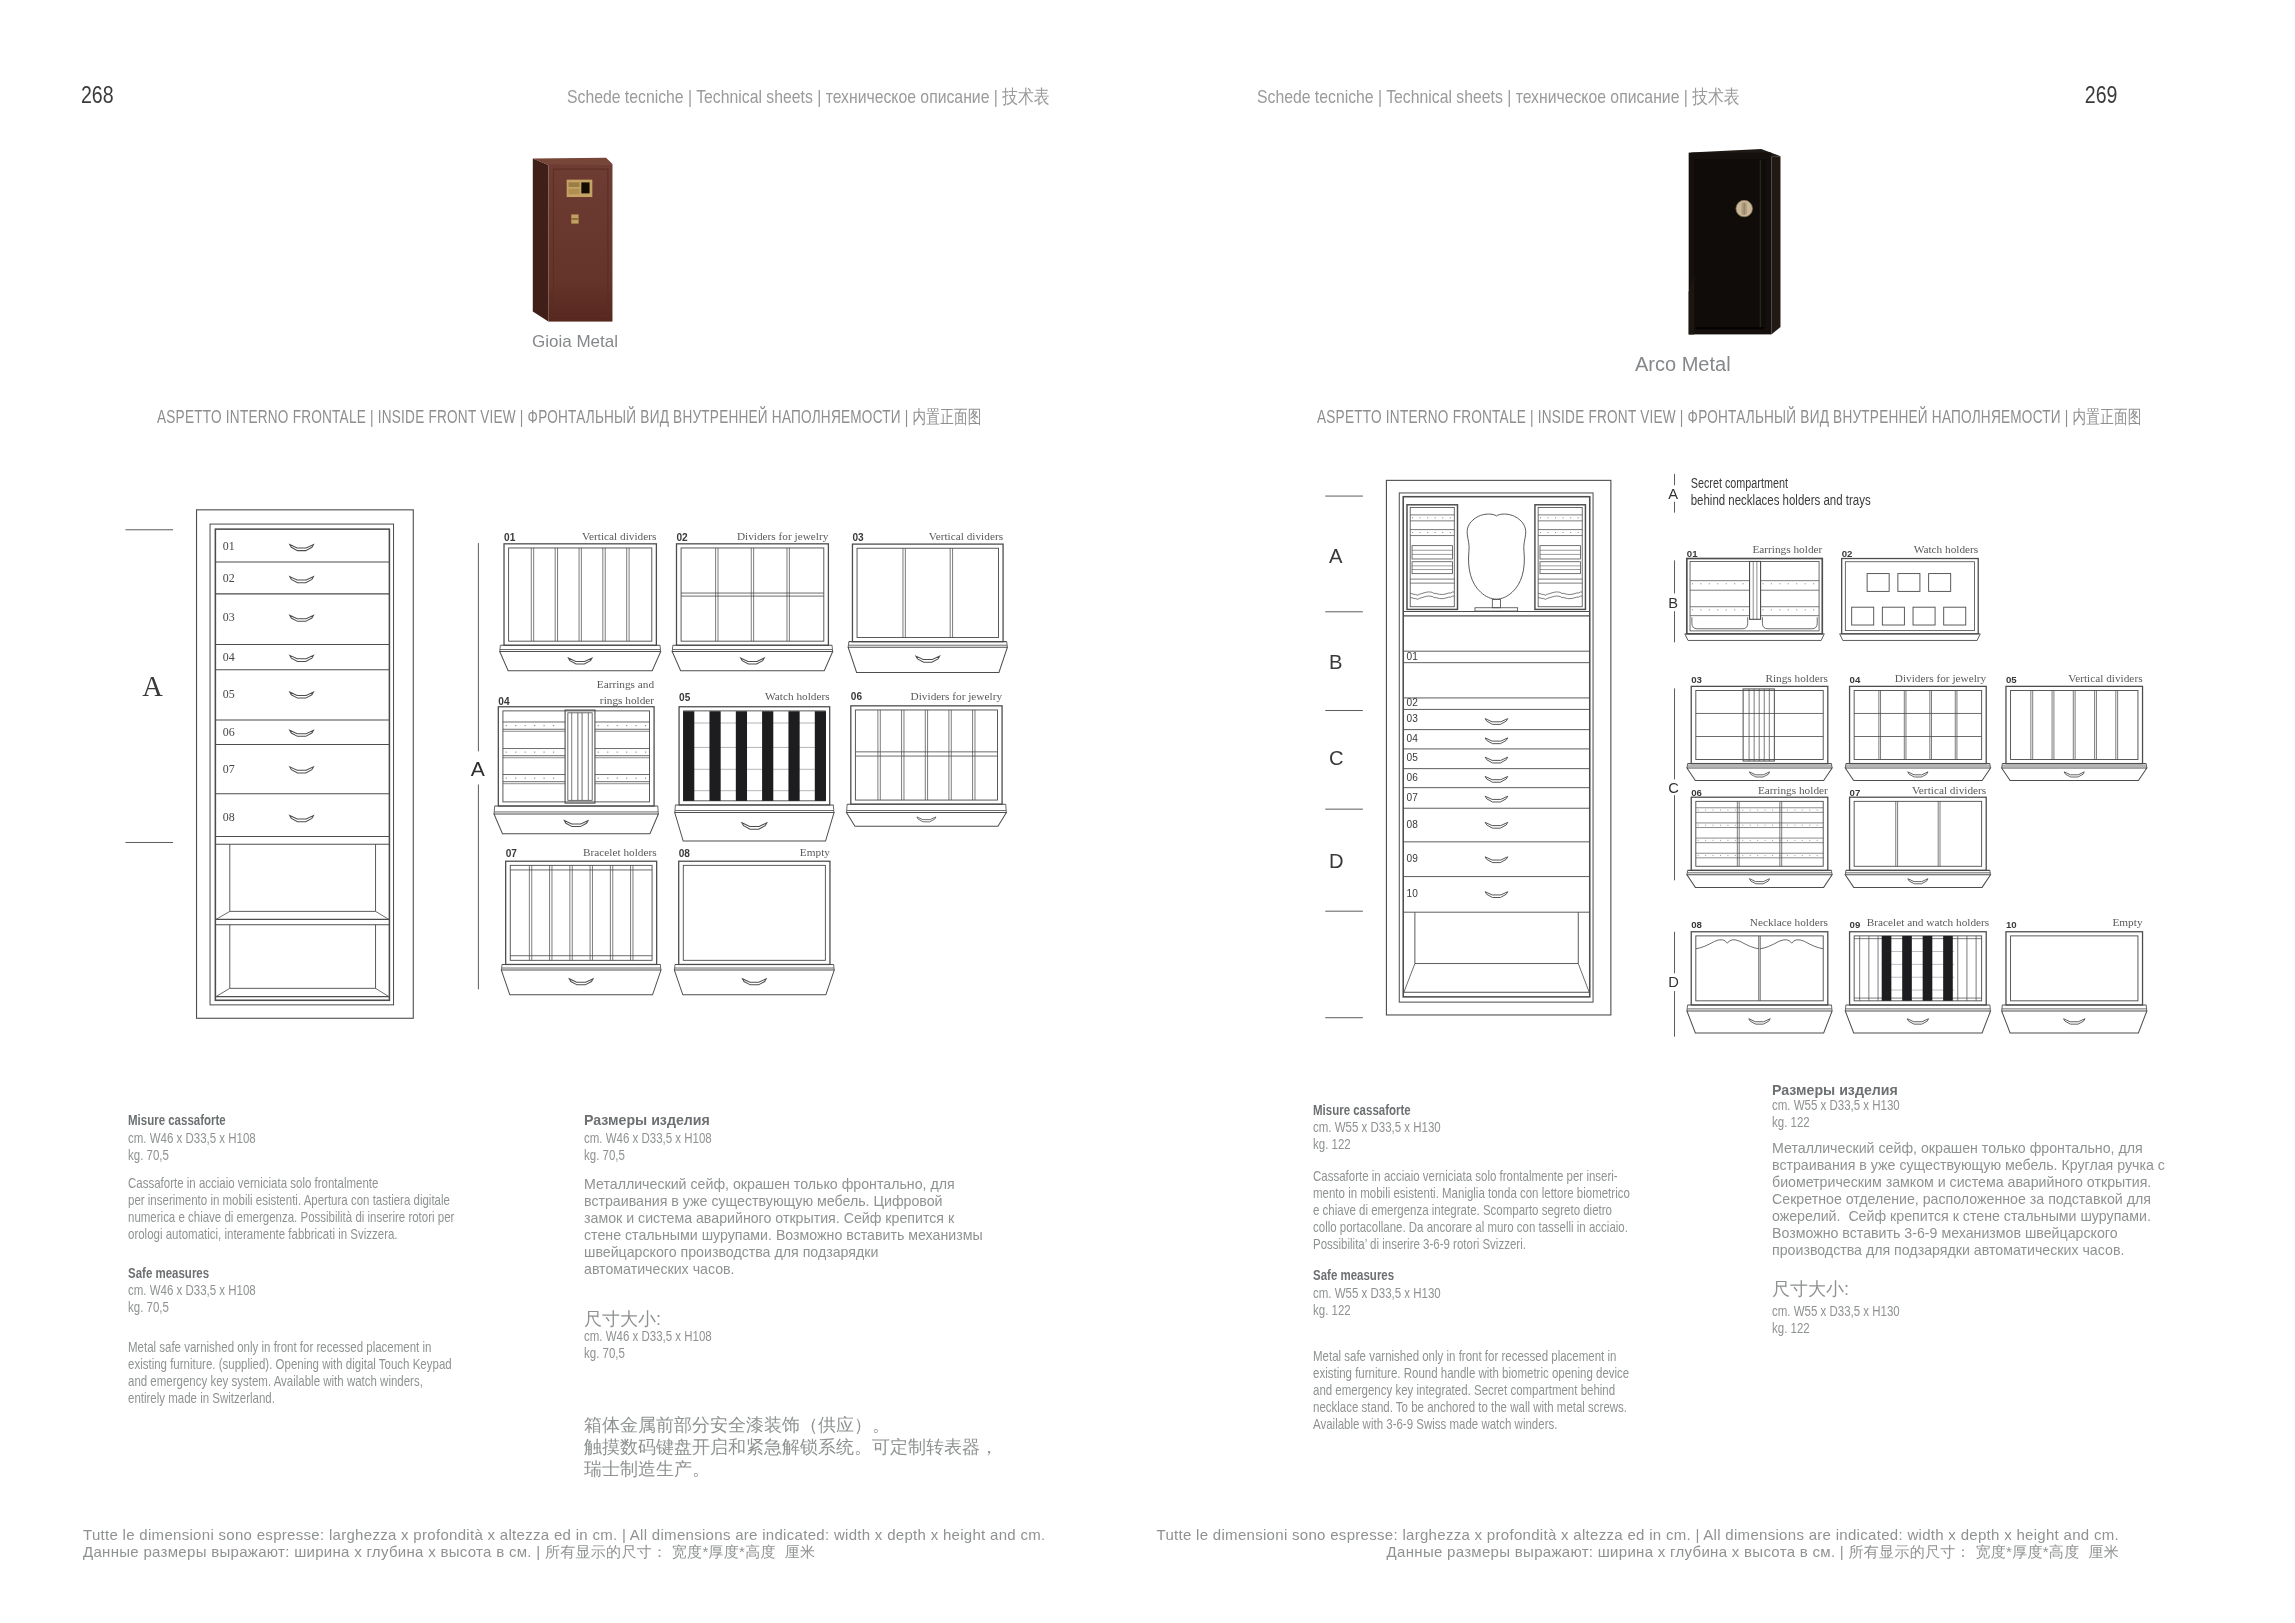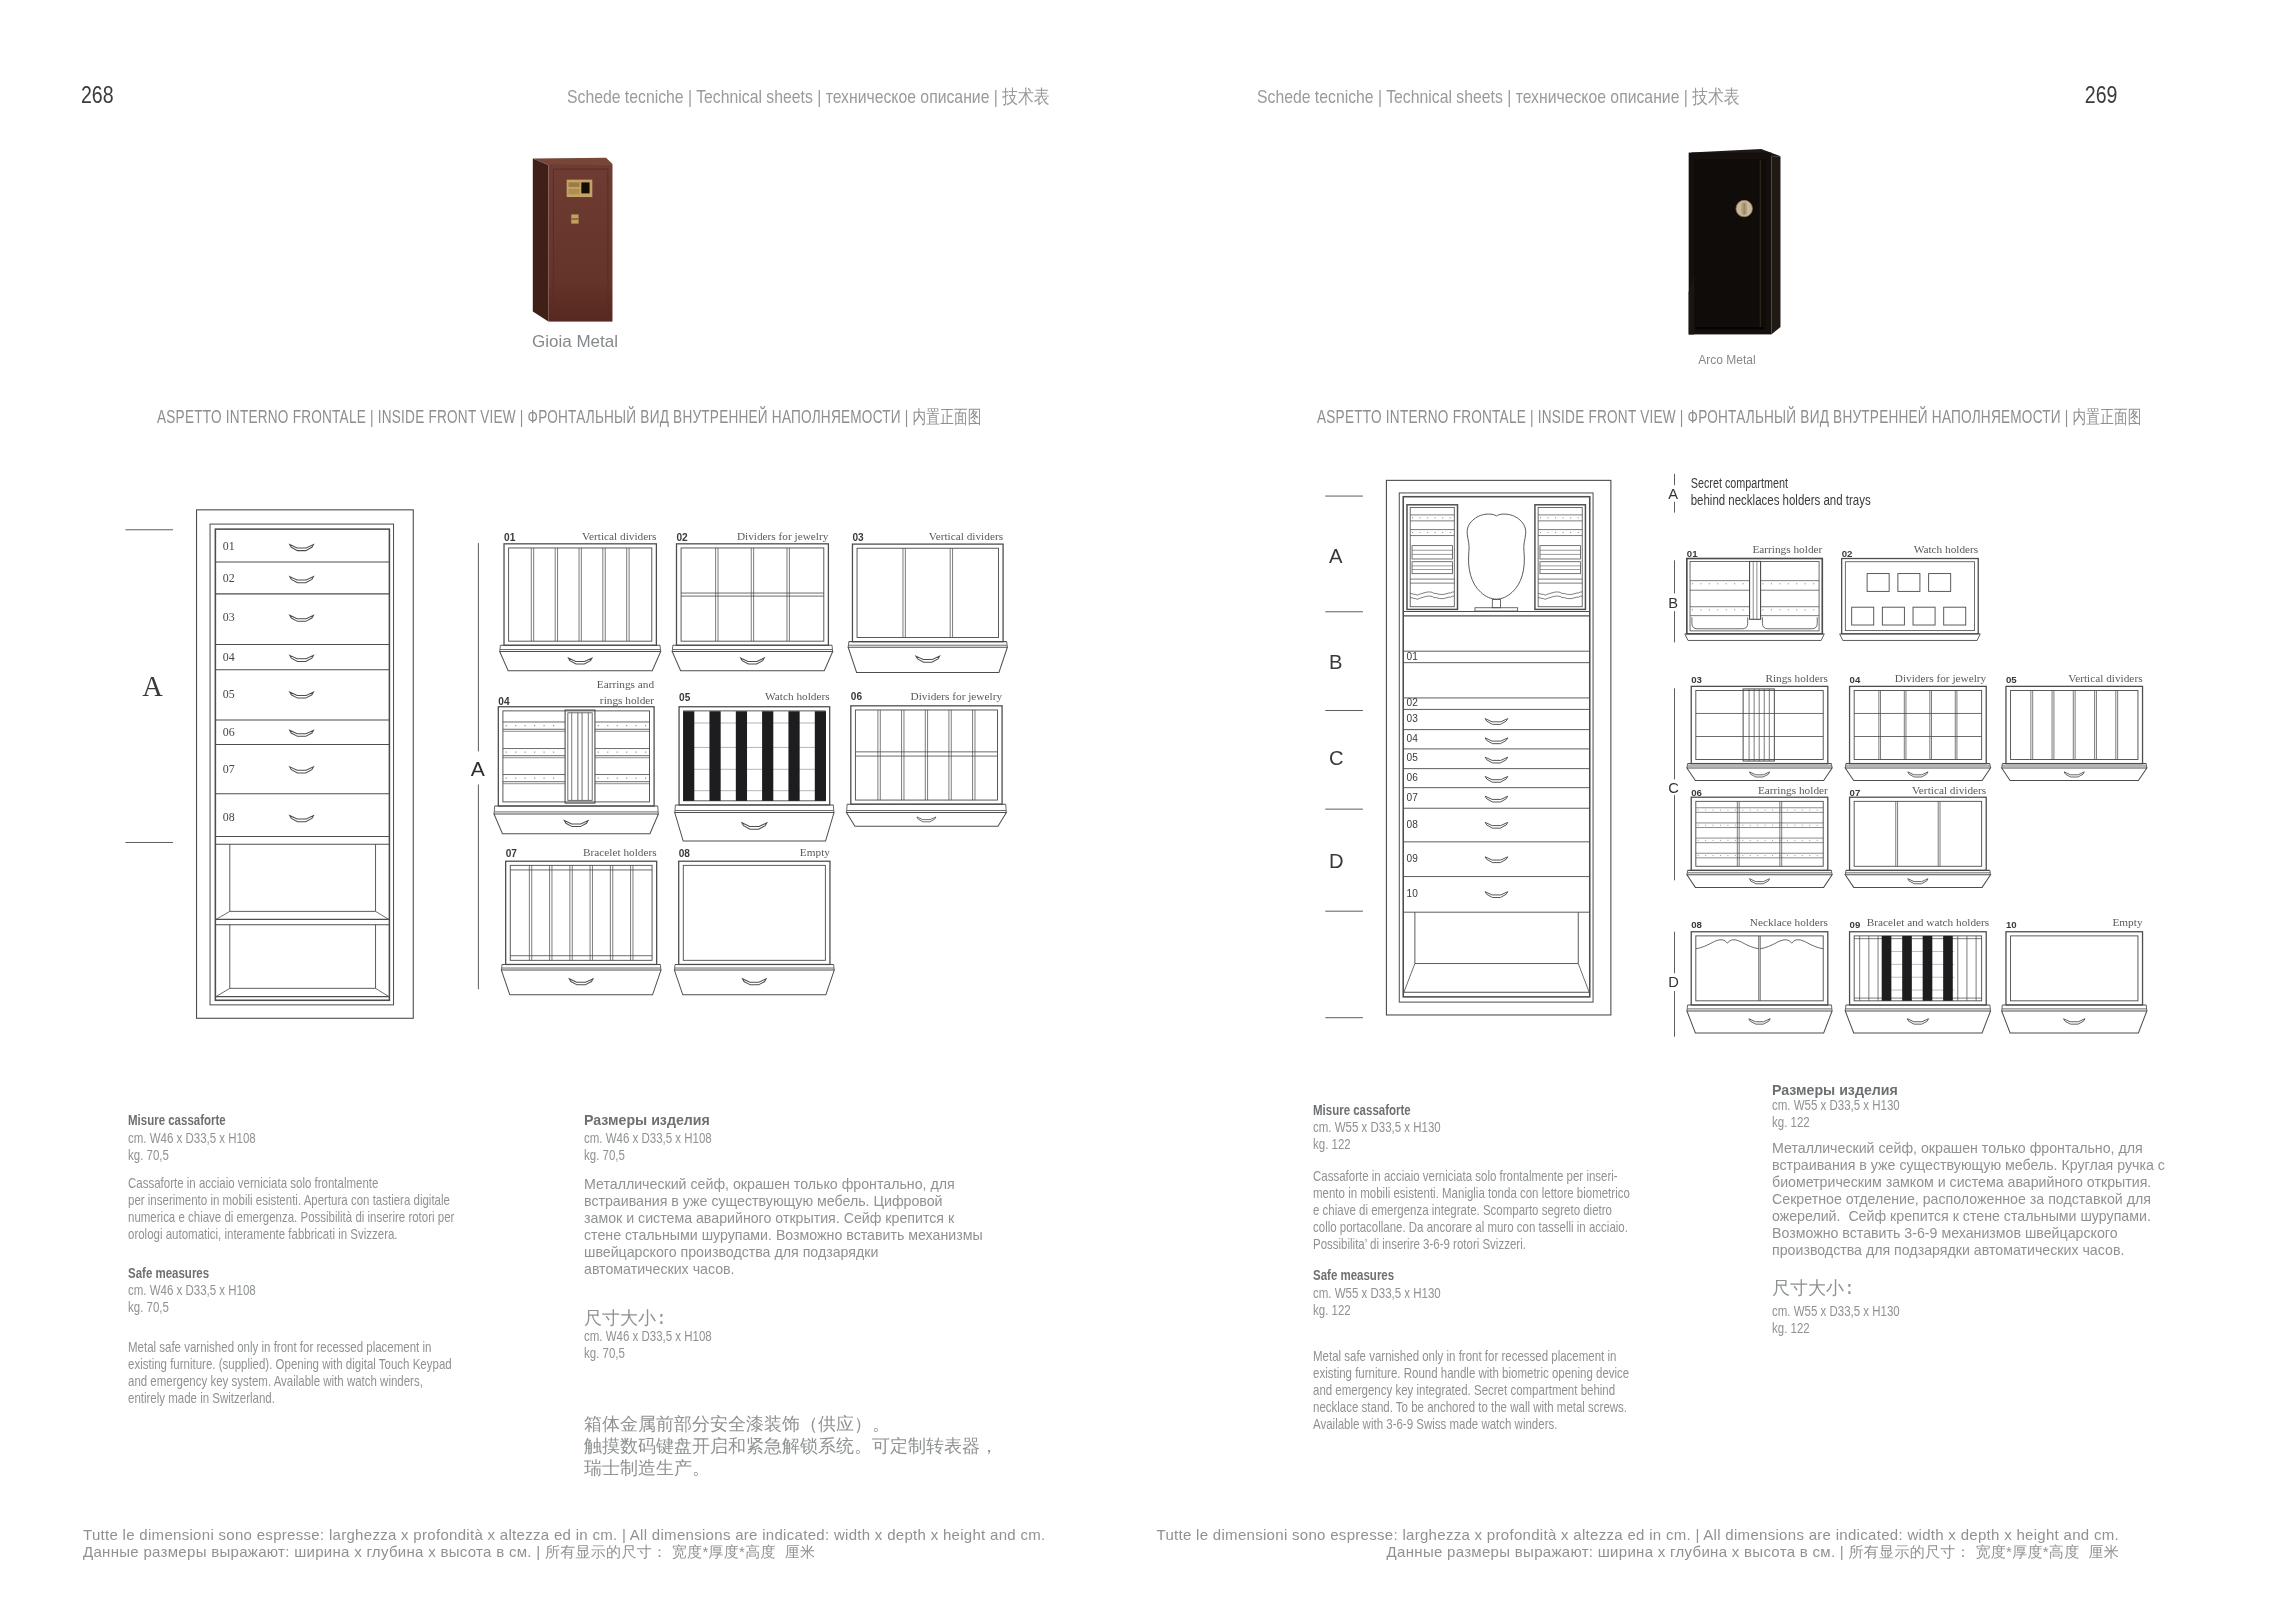--- a/index.html
+++ b/index.html
@@ -2,21 +2,21 @@
 <html style="font-size:14.7px"><head>
 <meta charset="utf-8">
 <style>
   html,body { margin:0; padding:0; background:#ffffff; }
   #page { position:relative; width:2200px; height:1624px; background:#ffffff; overflow:hidden;
           font-family:"Liberation Sans", sans-serif; }
   .abs { position:absolute; }
   .body { font-size:14.2px; line-height:17px; color:#8f9292; white-space:pre; }
   .lat { transform:scaleX(0.81); transform-origin:0 0; }
   .bold { color:#6d7072; font-weight:bold; }
-  .cjk { font-size:18px; line-height:22px;font-family:Liberation Mono, monospace; }
+  .cjk { font-size:18px; line-height:22px; }
 </style>
 </head>
 <body>
 <div id="page">
 
 <div class="abs" style="left:81px; top:82px; font-size:23px; color:#3b3b3d; transform:scaleX(0.85); transform-origin:0 0;">268</div>
 
 <div class="abs" style="left:567px; top:84px; font-size:19px; color:#9a9a9a; transform:scaleX(0.83); transform-origin:0 0; white-space:pre;">Schede tecniche | Technical sheets | техническое описание | 技术表</div>
 
 <div class="abs" style="left:1257px; top:84px; font-size:19px; color:#9a9a9a; transform:scaleX(0.83); transform-origin:0 0; white-space:pre;">Schede tecniche | Technical sheets | техническое описание | 技术表</div>
@@ -52,21 +52,21 @@
   <rect x="10" y="15" width="78" height="186" fill="#100c0a"></rect>
   <line x1="82" y1="16" x2="82" y2="200" stroke="#332b23" stroke-width="1.1"></line>
   <line x1="12" y1="199" x2="86" y2="199" stroke="#050303" stroke-width="2"></line>
   <polygon points="4,160 10,140 10,206 4,206" fill="#1c1611"></polygon>
   <circle cx="64.5" cy="69" r="9" fill="#c9b797"></circle>
   <circle cx="64.5" cy="69" r="9" fill="none" stroke="#857459" stroke-width="0.8"></circle>
   <rect x="61.5" y="62" width="6" height="14" rx="2.6" fill="#ad9b7d"></rect>
   <line x1="64.5" y1="63" x2="64.5" y2="75" stroke="#8d7c60" stroke-width="1"></line>
 </svg>
 
-<div class="abs" style="left:1635px; top:353px; width:184px; text-align:center; font-size:12px; color:#85888a;">Arco Metal</div>
+<div class="abs" style="left:1635px; top:353px; width:184px; text-align:left; font-size:20px; color:#85888a;">Arco Metal</div>
 
 <div class="abs" style="left:157px; top:404px; font-size:18.4px; letter-spacing:0.3px; color:#8e8e8e; transform:scaleX(0.74); transform-origin:0 0; white-space:pre;">ASPETTO INTERNO FRONTALE | INSIDE FRONT VIEW | ФРОНТАЛЬНЫЙ ВИД ВНУТРЕННЕЙ НАПОЛНЯЕМОСТИ | 内置正面图</div>
 
 <div class="abs" style="left:1317px; top:404px; font-size:18.4px; letter-spacing:0.3px; color:#8e8e8e; transform:scaleX(0.74); transform-origin:0 0; white-space:pre;">ASPETTO INTERNO FRONTALE | INSIDE FRONT VIEW | ФРОНТАЛЬНЫЙ ВИД ВНУТРЕННЕЙ НАПОЛНЯЕМОСТИ | 内置正面图</div>
 
 <svg class="abs" style="left:0; top:0;" width="2296" height="1624" viewBox="0 0 2500 1768">
 
 <rect x="214.0" y="555.0" width="236.0" height="553.6" fill="none" stroke="#4d4d4f" stroke-width="1.2"></rect>
 
 <rect x="228.7" y="570.5" width="199.8" height="523.5" fill="none" stroke="#4d4d4f" stroke-width="1.1"></rect>

